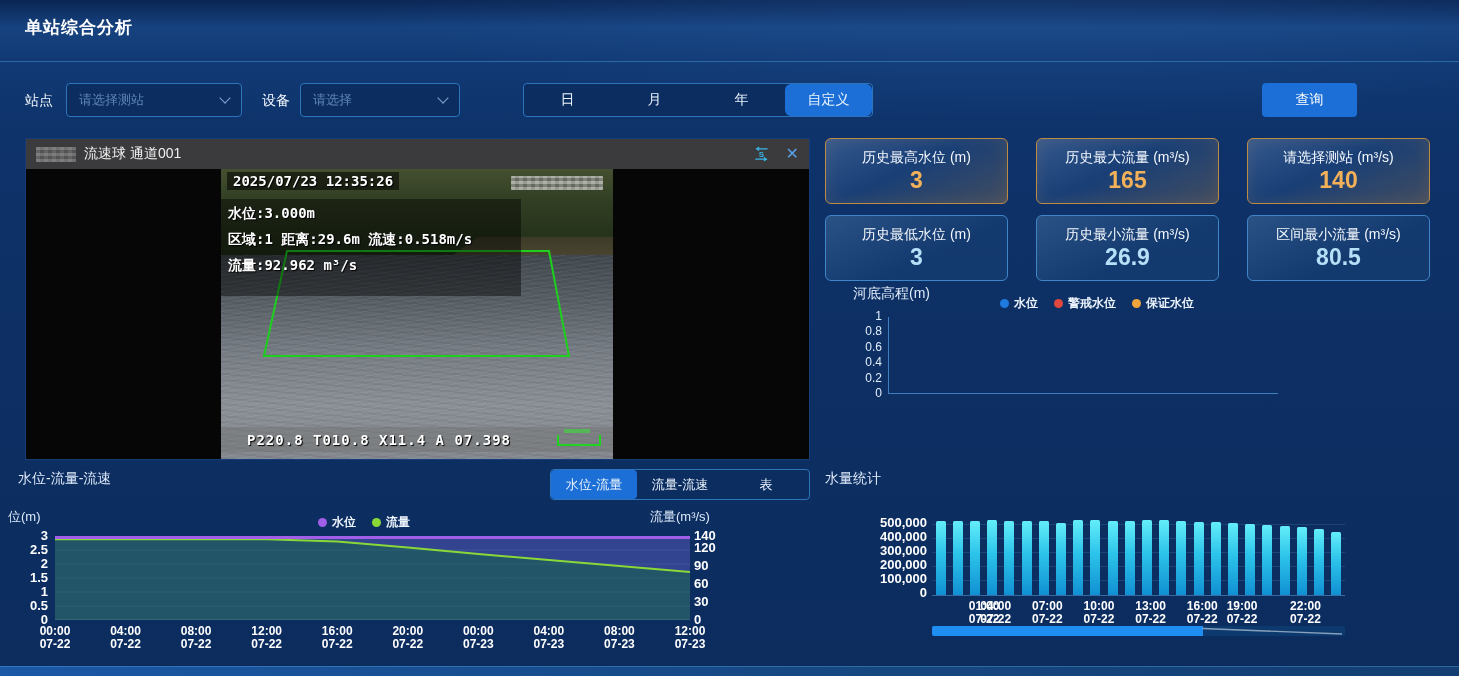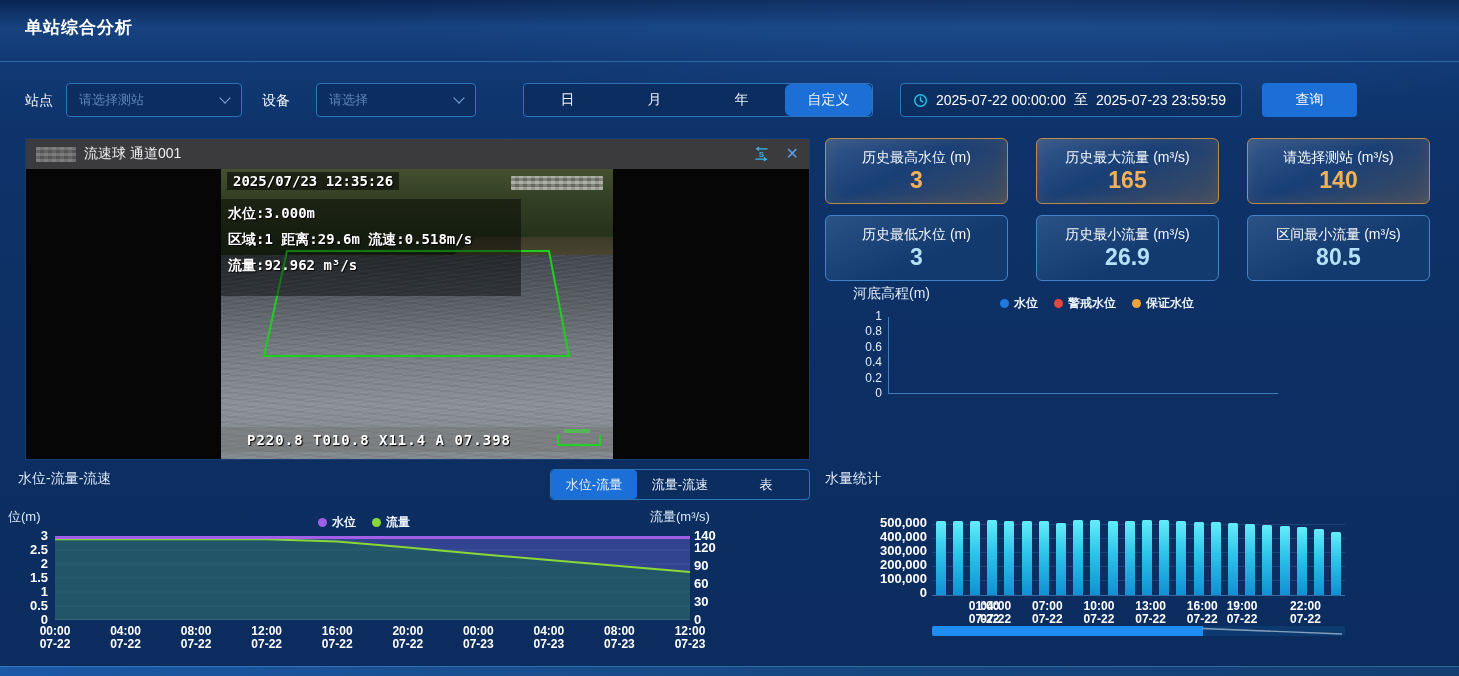--- a/index.html
+++ b/index.html
@@ -108,39 +108,30 @@
   <header class="page-header">
     <h1 class="page-title">单站综合分析</h1>
   </header>
 
   <span class="flabel" style="left:25px">站点</span>
   <div class="select" style="left:66px;width:176px">
     <span class="ph">请选择测站</span>
     <span class="chev"></span>
   </div>
   <span class="flabel" style="left:262px">设备</span>
-  <div class="select" style="left:316px;width:160px">
+  <div class="select" style="left:300px;width:160px">
     <span class="ph">请选择</span>
     <span class="chev"></span>
   </div>
   <div class="segmented" id="range-tabs">
       <div class="seg-item">日</div>
       <div class="seg-item">月</div>
       <div class="seg-item">年</div>
       <div class="seg-item active">自定义</div>
     </div>
-  <div class="datebox">
-    <svg width="15" height="15" viewBox="0 0 16 16">
-      <circle cx="8" cy="8" r="6.2" fill="none" stroke="#27c6e8" stroke-width="1.5"></circle>
-      <path d="M8 4.5V8l2.5 1.5" fill="none" stroke="#27c6e8" stroke-width="1.5" stroke-linecap="round"></path>
-    </svg>
-    <span>2025-07-22 00:00:00</span>
-    <span>至</span>
-    <span>2025-07-23 23:59:59</span>
-  </div>
   <button class="query-btn">查询</button>
 
   <section class="video-panel">
     <div class="video-header">
       <span class="mosaic title-redact"></span>
       <span class="vtitle">流速球 通道001</span>
       <span class="vh-icons">
         <svg width="17" height="16" viewBox="0 0 18 16">
           <path d="M4 2.5h11M6 1l-2.2 1.5L6 4M14 13.5H3M12 12l2.2 1.5L12 15" stroke="#37b6e8" stroke-width="1.3" fill="none" stroke-linecap="round"></path>
           <text x="9" y="11" text-anchor="middle" font-size="8.5" font-weight="bold" fill="#37b6e8">S</text>

